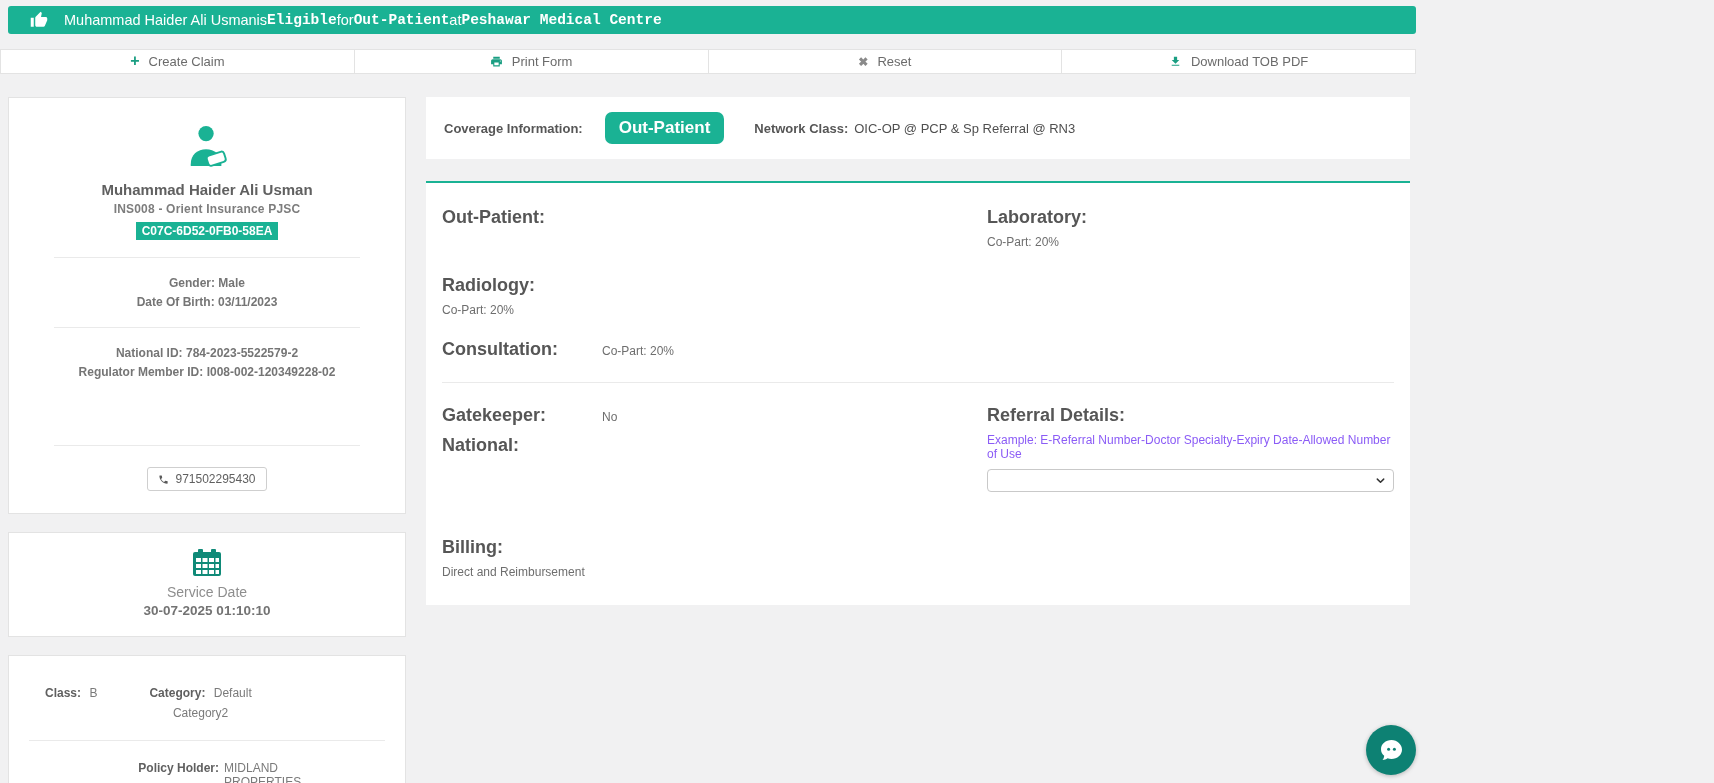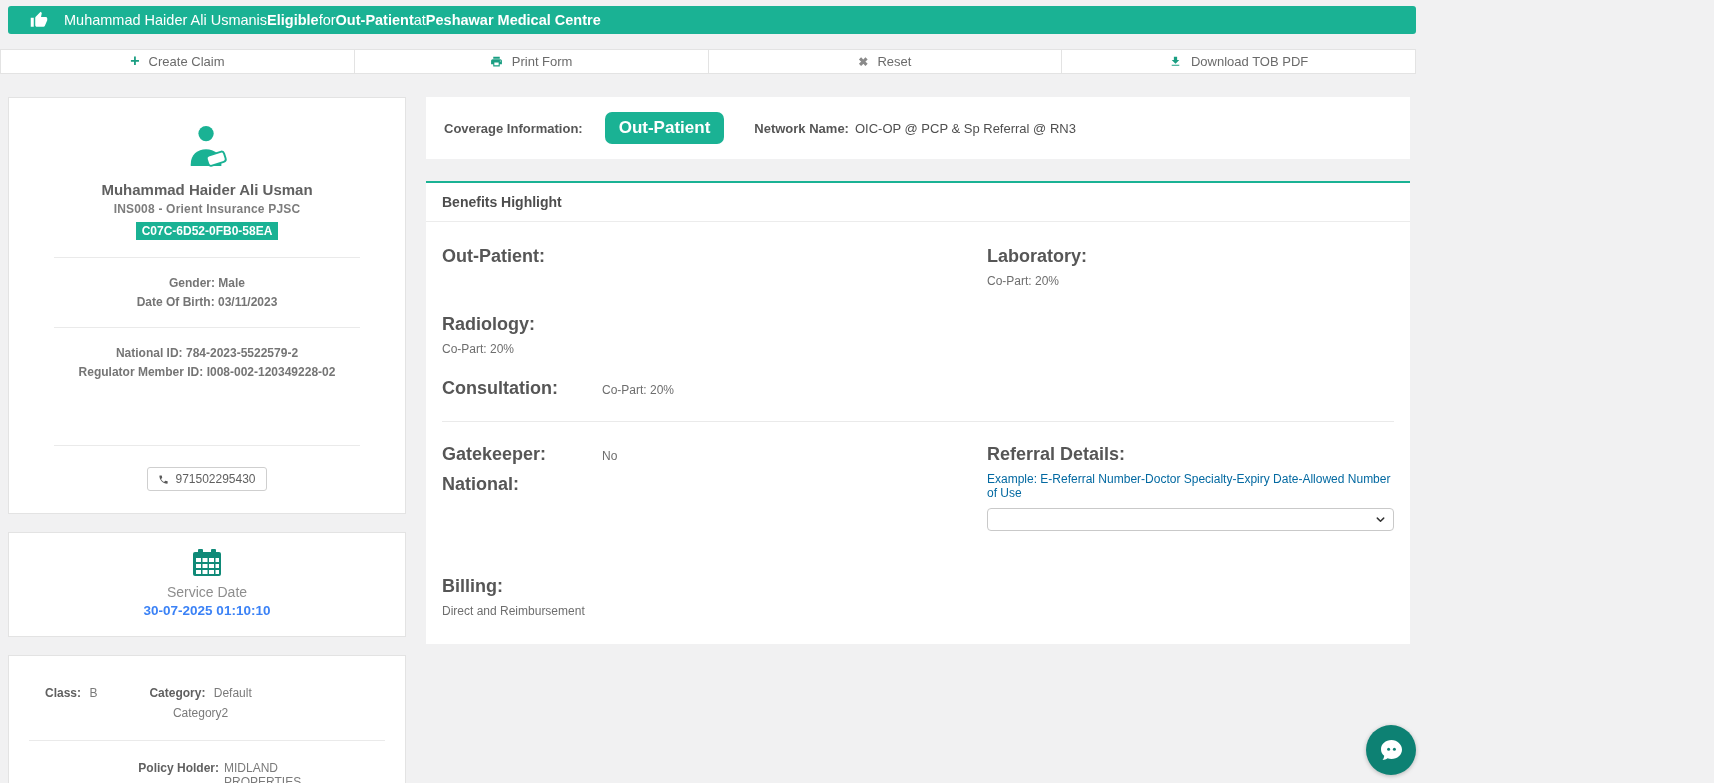--- a/index.html
+++ b/index.html
@@ -18,21 +18,21 @@
   html,body{background:var(--bg);}
   body{font-family:"Liberation Sans","DejaVu Sans",sans-serif;color:var(--label);}
   .page{position:relative;width:1424px;height:783px;overflow:hidden;background:var(--bg);}
 
   
   .banner{
     margin:6px 8px 0 8px;height:28px;background:var(--teal);border-radius:3px;
     display:flex;align-items:center;padding:0 12px 0 22px;color:#fff;font-size:14.5px;
   }
   .banner .thumb{width:18px;height:18px;margin-right:16px;flex:0 0 auto;}
-  .banner b{font-weight:700;}
+  .banner b{font-weight:700;font-family:Liberation Mono, monospace;}
   .banner span{white-space:pre;}
 
   
   .toolbar{display:flex;margin:15px 8px 0 0;height:25px;}
   .tbtn{
     flex:1;background:#fff;border:1px solid var(--border);margin-left:-1px;
     display:flex;align-items:center;justify-content:center;gap:9px;
     font-size:13px;color:#6b6b6b;cursor:pointer;
   }
   .tbtn:first-child{margin-left:0;}
@@ -58,21 +58,21 @@
   .phone-btn{
     display:inline-flex;align-items:center;gap:6px;margin-top:4px;
     border:1px solid #cfcfcf;border-radius:3px;background:#fff;
     font-size:12px;color:#606060;padding:4px 10px;cursor:pointer;justify-content:flex-end;
   }
 
   
   .service{padding:16px 0 18px 0;text-align:center;}
   .cal{display:block;margin:0 auto;}
   .s-title{margin-top:7px;font-size:14px;color:#8e8e8e;}
-  .s-date{margin-top:3px;font-size:13.5px;font-weight:700;color:#3b82f6;}
+  .s-date{margin-top:3px;font-size:13.5px;font-weight:700;color:#737373;}
 
   
   .policy{padding:30px 0 24px 0;min-height:170px;}
   .class-row{display:flex;padding:0 36px;font-size:12px;}
   .pair-label{font-weight:700;color:#606060;}
   .pair-value{color:#7a7a7a;margin-left:5px;}
   .cat-wrap{margin-left:52px;text-align:center;}
   .cat2{margin-top:6px;font-size:12px;color:#7a7a7a;}
   .policy .hr{margin:20px 20px;}
   .kv-rows{display:flex;flex-direction:column;gap:6px;padding-right:60px;}
@@ -101,21 +101,21 @@
   .bh-right{flex:1;}
   .b-label{font-size:18px;font-weight:700;color:#565656;}
   .b-value{font-size:12px;color:#6e6e6e;margin-top:7px;}
   .inline-row{display:flex;align-items:baseline;}
   .inline-row .b-label{width:160px;flex:0 0 auto;}
   .inline-row .b-inline-value{font-size:12px;color:#6e6e6e;}
   .mt26{margin-top:26px;}
   .mt22{margin-top:22px;}
   .bh-divider{border:none;border-top:1px solid var(--divider);margin:22px 0 0 0;}
   .msg-label{margin-top:9px;}
-  .ref-example{font-size:12px;color:#0369a1;margin-top:7px;}
+  .ref-example{font-size:12px;color:#8b5cf6;margin-top:7px;}
   .select-wrap{position:relative;margin-top:8px;}
   .ref-select{
     width:100%;height:23px;border:1px solid #c9c9c9;border-radius:4px;background:#fff;
     -webkit-appearance:none;appearance:none;padding:0 26px 0 8px;font-size:12px;color:#444;
   }
   .select-wrap svg{position:absolute;right:8px;top:6px;pointer-events:none;}
   .billing-block{margin-top:45px;}
 
   
   .chat-fab{
@@ -256,26 +256,25 @@
         </div>
       </div>
 
     </div>
 
     <div class="main">
 
       <div class="coverage">
         <span class="cov-label">Coverage Information:</span>
         <button class="cov-badge">Out-Patient</button>
-        <span class="net-label">Network Name:</span>
+        <span class="net-label">Network Class:</span>
         <span class="net-value">OIC-OP @ PCP &amp; Sp Referral @ RN3</span>
       </div>
 
       <div class="benefits">
-        <div class="bh-head">Benefits Highlight</div>
         <div class="bh-body">
 
           <div class="bh-grid">
             <div class="bh-left">
               <div class="b-label">Out-Patient:</div>
             </div>
             <div class="bh-right">
               <div class="b-label">Laboratory:</div>
               <div class="b-value">Co-Part: 20%</div>
             </div>

